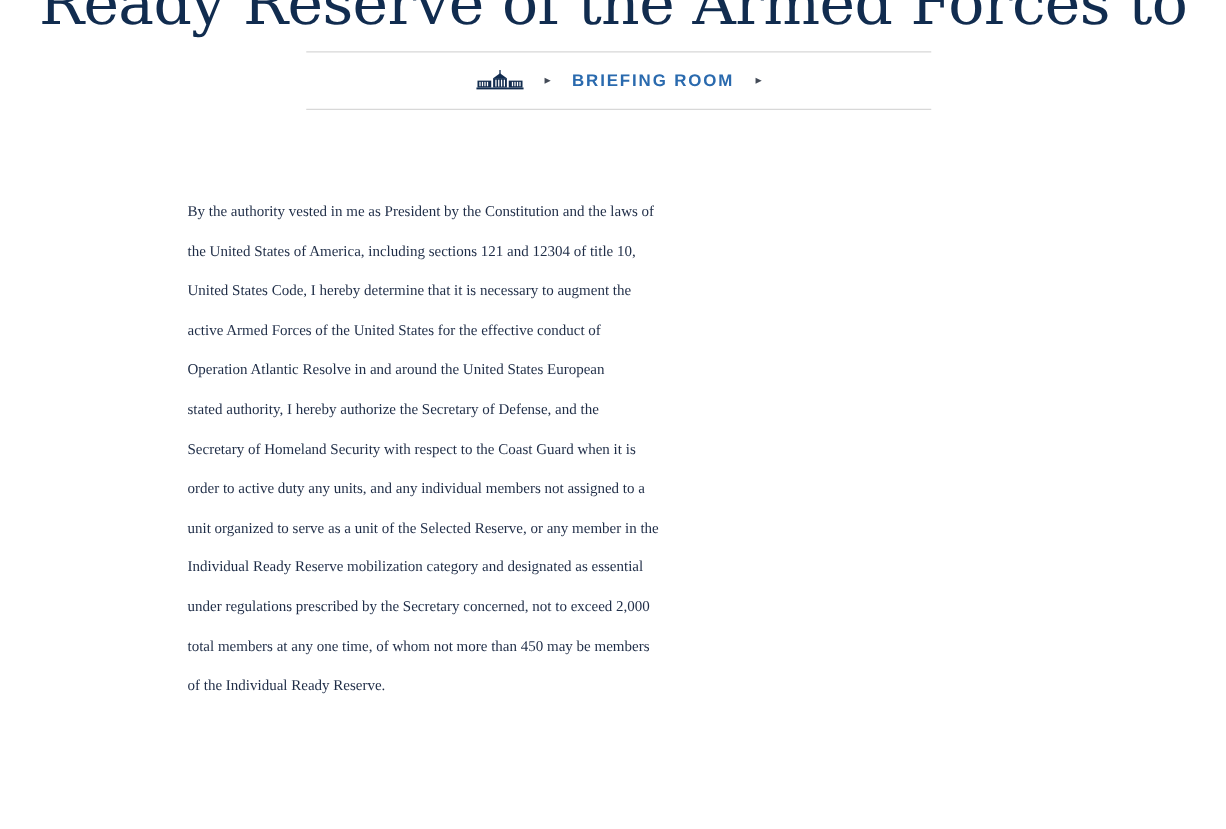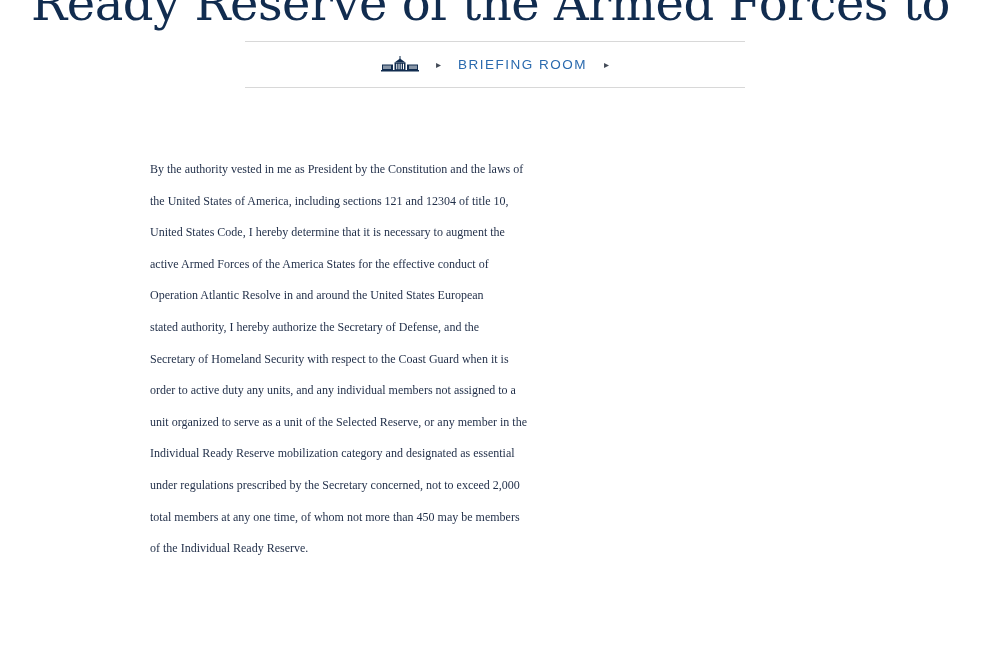--- a/index.html
+++ b/index.html
@@ -32,21 +32,21 @@
     border-top: 1px solid #d8d8d8;
     border-bottom: 1px solid #d8d8d8;
     display: flex;
     align-items: center;
     justify-content: center;
     gap: 17px;
   }
   .crumb-home { display: inline-flex; align-items: center; cursor: pointer; text-decoration: none; }
   .crumb {
     font-family: "Liberation Sans", sans-serif;
-    font-weight: 400;
+    font-weight: 700;
     font-size: 13.5px;
     letter-spacing: 1.5px;
     color: #2a6aae;
     text-decoration: none;
     cursor: pointer;
     white-space: nowrap;
   }
   .sep {
     font-family: "DejaVu Sans", sans-serif;
     font-size: 10px;
@@ -107,21 +107,21 @@
     </a>
     <span class="sep">▸</span>
     <a class="crumb">BRIEFING ROOM</a>
     <span class="sep">▸</span>
   </nav>
 
   <main class="article">
     <p class="line">By the authority vested in me as President by the Constitution and the laws of</p>
     <p class="line">the United States of America, including sections 121 and 12304 of title 10,</p>
     <p class="line">United States Code, I hereby determine that it is necessary to augment the</p>
-    <p class="line">active Armed Forces of the America States for the effective conduct of</p>
+    <p class="line">active Armed Forces of the United States for the effective conduct of</p>
     <p class="line">Operation Atlantic Resolve in and around the United States European</p>
     <p class="line">stated authority, I hereby authorize the Secretary of Defense, and the</p>
     <p class="line">Secretary of Homeland Security with respect to the Coast Guard when it is</p>
     <p class="line">order to active duty any units, and any individual members not assigned to a</p>
     <p class="line">unit organized to serve as a unit of the Selected Reserve, or any member in the</p>
     <p class="line">Individual Ready Reserve mobilization category and designated as essential</p>
     <p class="line">under regulations prescribed by the Secretary concerned, not to exceed 2,000</p>
     <p class="line">total members at any one time, of whom not more than 450 may be members</p>
     <p class="line">of the Individual Ready Reserve.</p>
   </main>

